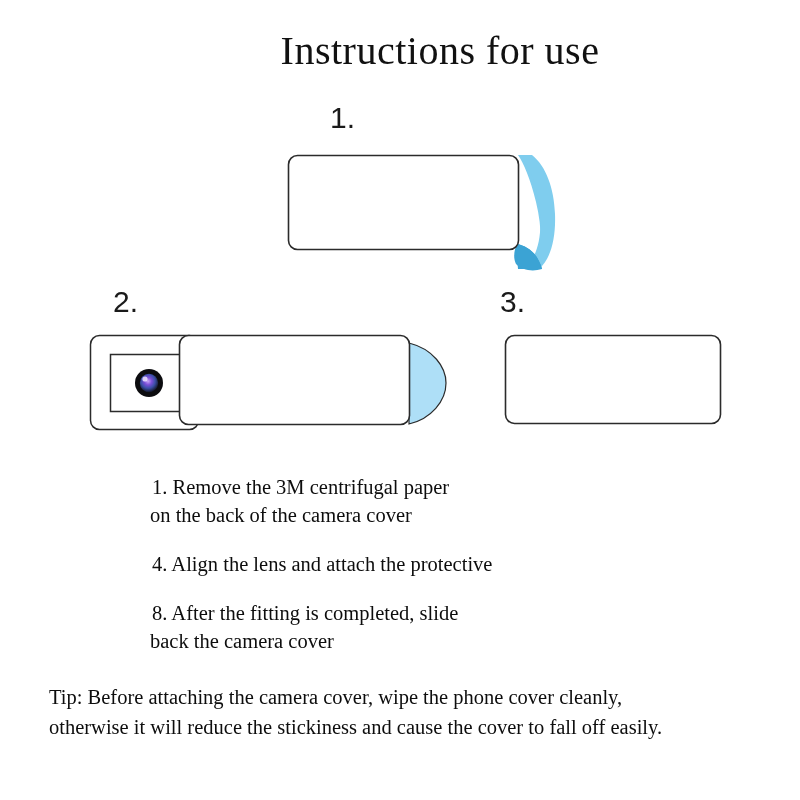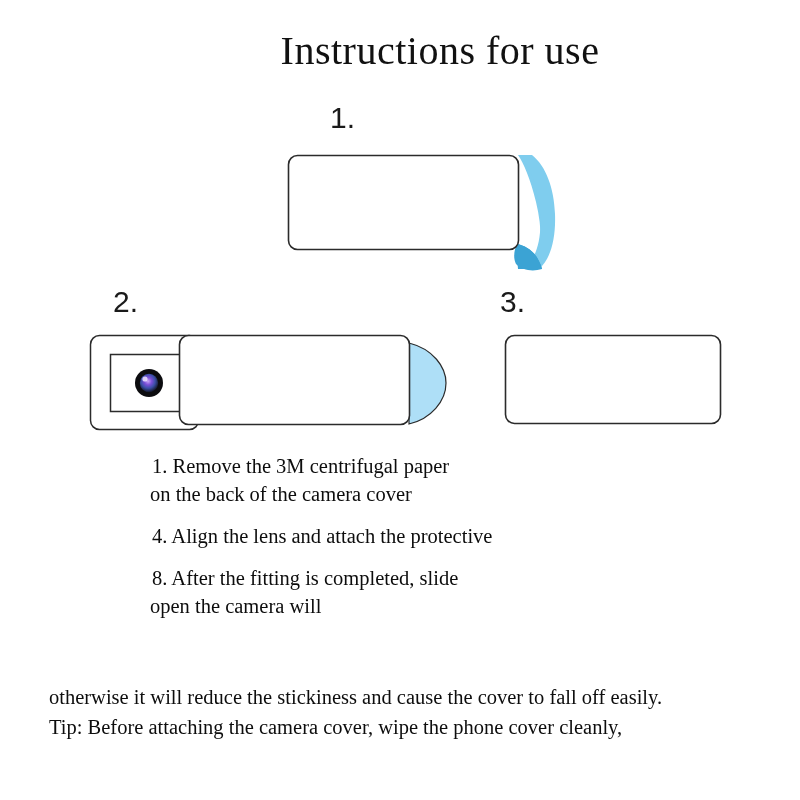--- a/index.html
+++ b/index.html
@@ -53,20 +53,21 @@
 
   
   #instruction-list {
     position: absolute;
     left: 150px;
     top: 452px;
     width: 560px;
   }
   .instruction-item {
     margin-bottom: 14px;
+    margin-top: 21px;
   }
   .instruction-line {
     font-family: "Liberation Serif", "DejaVu Serif", serif;
     font-size: 20.5px;
     line-height: 28px;
     color: #0d0d0d;
     white-space: nowrap;
   }
   .instruction-line.first-line { text-indent: 2px; }
 
@@ -149,21 +150,21 @@
     <div class="instruction-line first-line">1. Remove the 3M centrifugal paper</div>
     <div class="instruction-line">on the back of the camera cover</div>
   </div>
 
   <div class="instruction-item">
     <div class="instruction-line first-line">4. Align the lens and attach the protective</div>
   </div>
 
   <div class="instruction-item">
     <div class="instruction-line first-line">8. After the fitting is completed, slide</div>
-    <div class="instruction-line">open the camera will</div>
+    <div class="instruction-line">back the camera cover</div>
   </div>
 
 </div>
 
 <div id="tip-block">
+  <div class="tip-line">Tip: Before attaching the camera cover, wipe the phone cover cleanly,</div>
   <div class="tip-line">otherwise it will reduce the stickiness and cause the cover to fall off easily.</div>
-  <div class="tip-line">Tip: Before attaching the camera cover, wipe the phone cover cleanly,</div>
 </div>
 
 </body></html>

